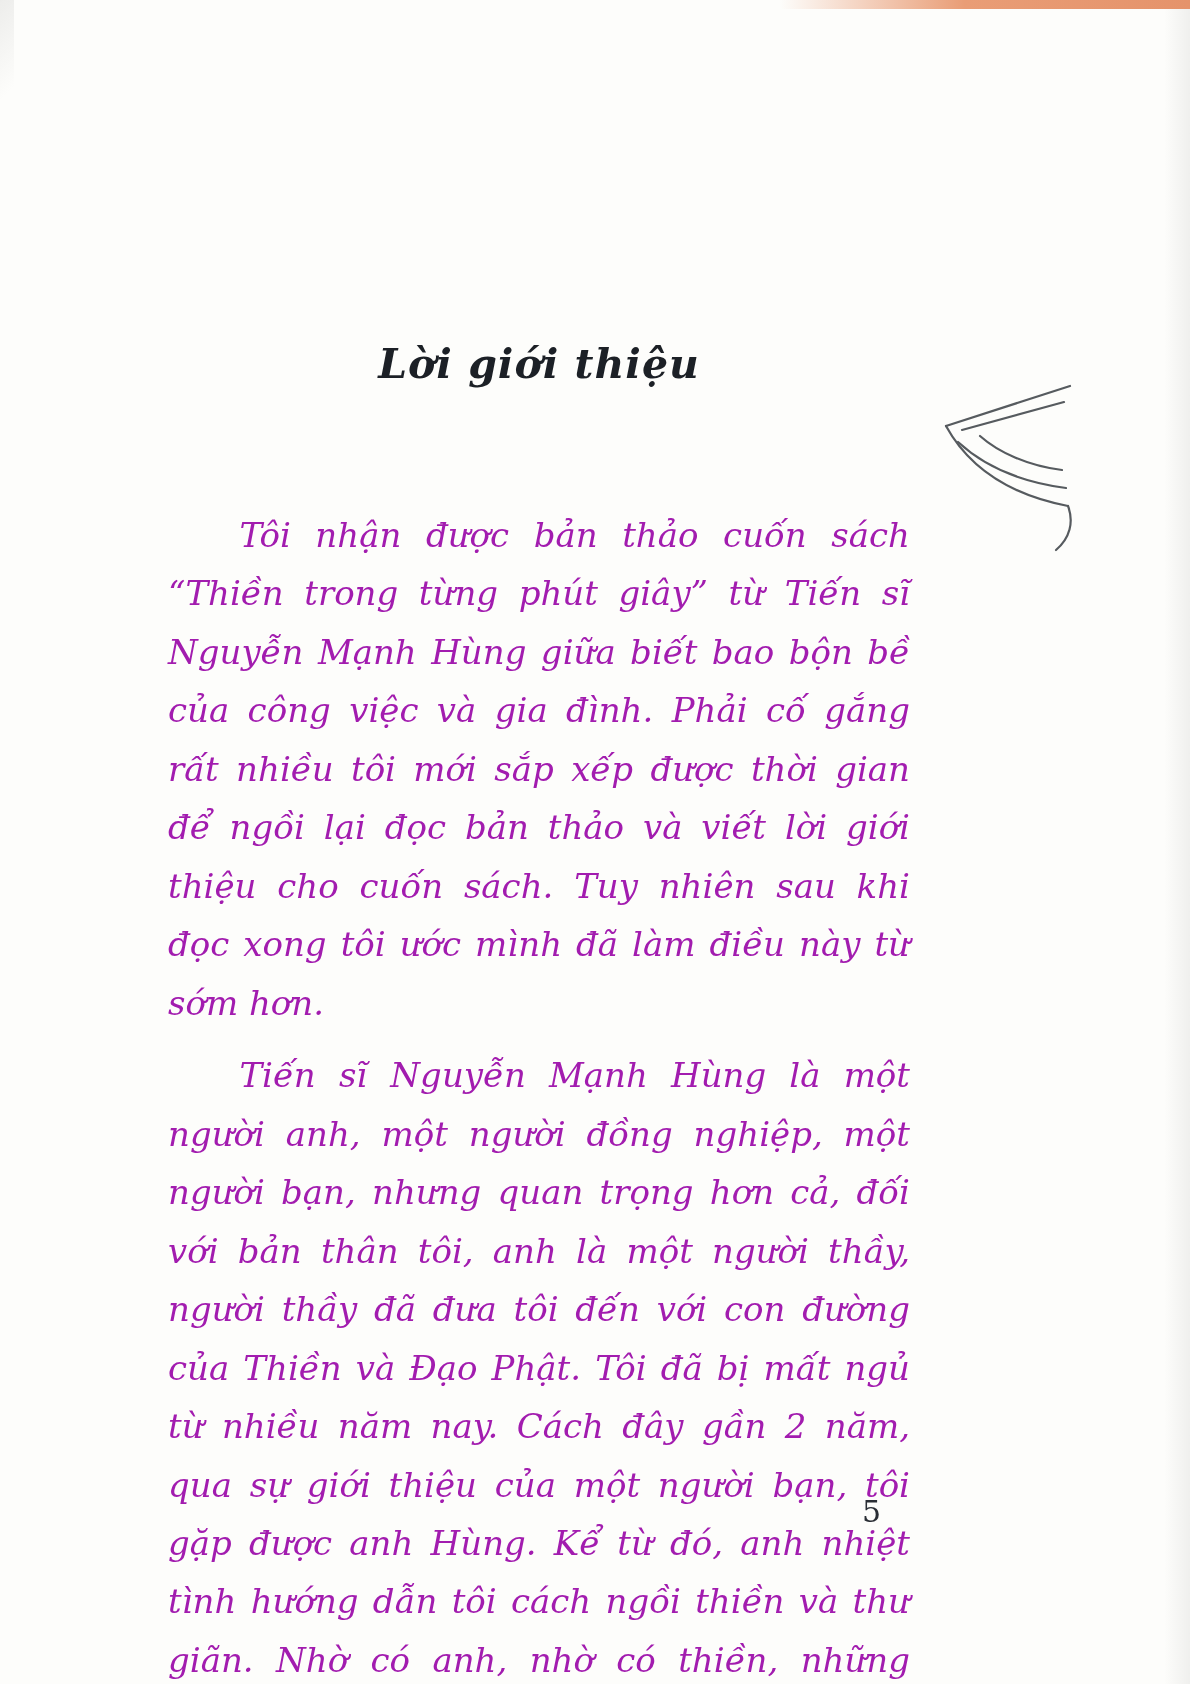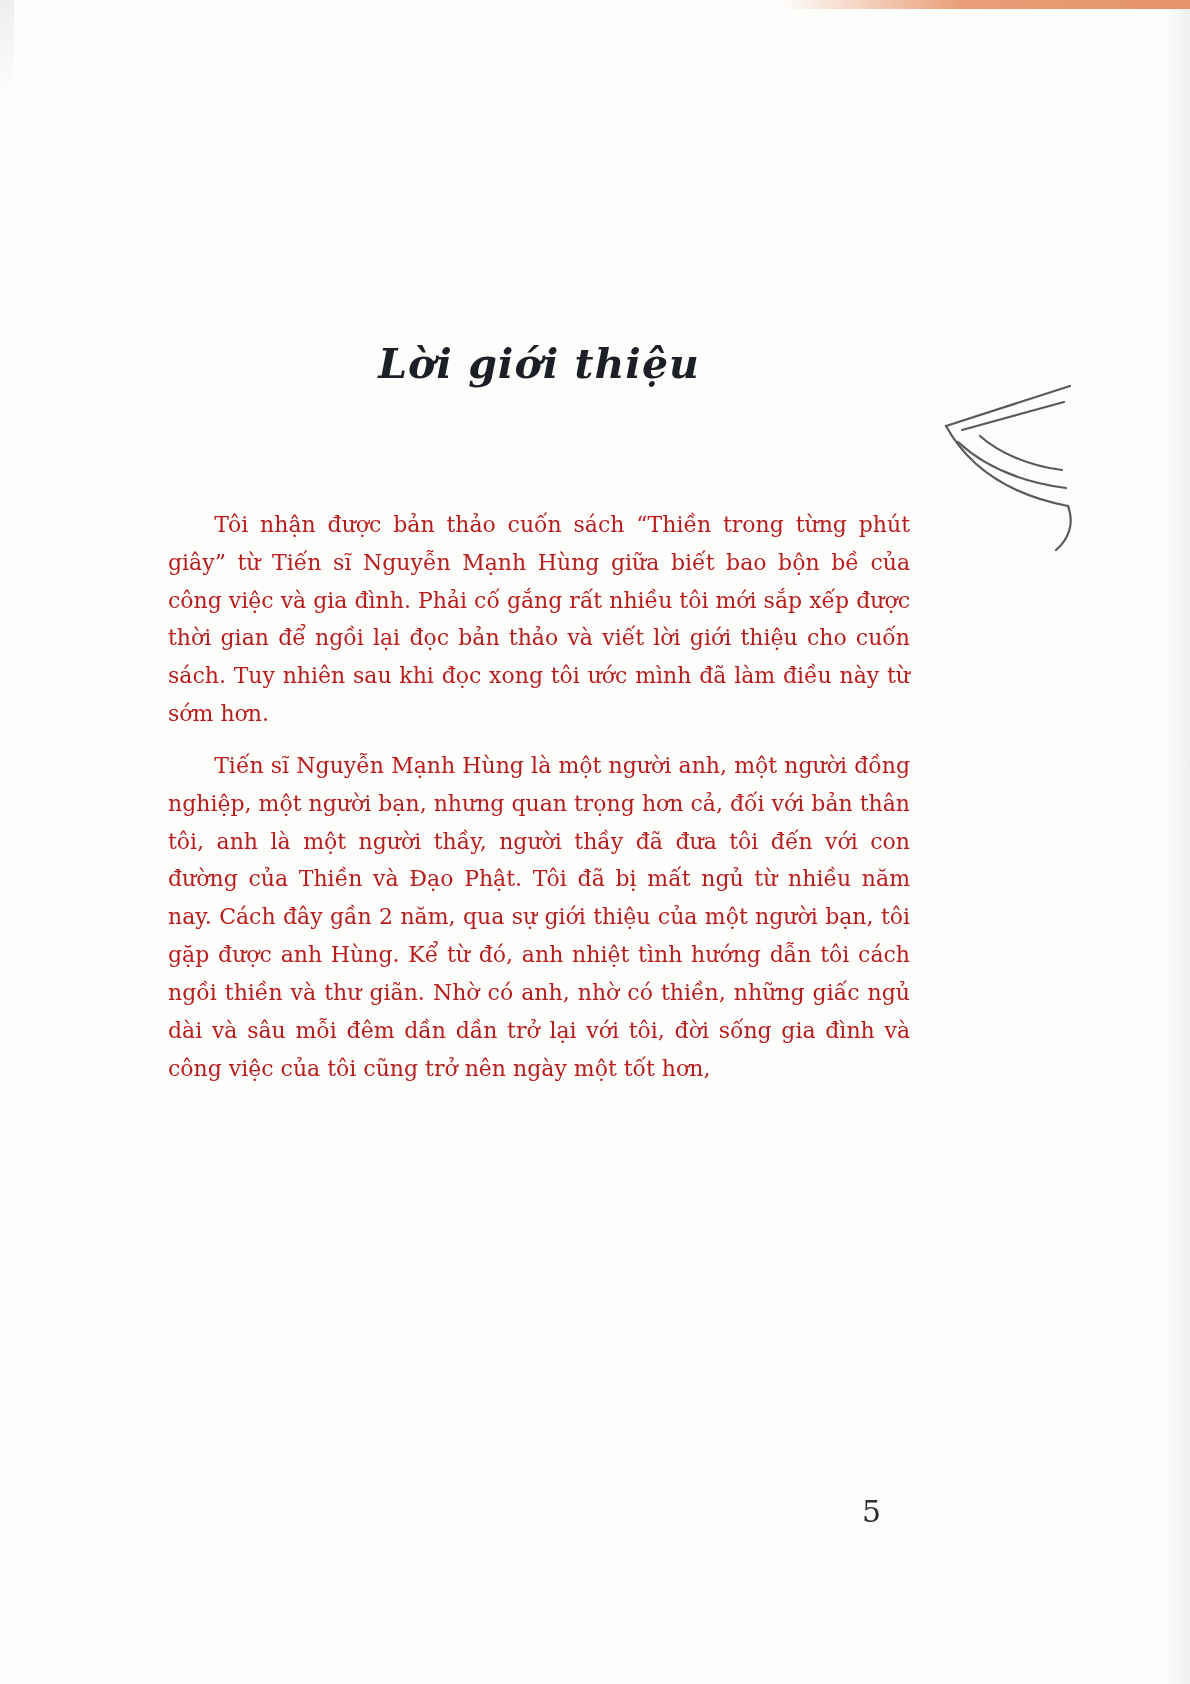--- a/index.html
+++ b/index.html
@@ -51,25 +51,26 @@
     margin: 0 0 118px 0;
     text-align: center;
     font-size: 41px;
     font-weight: bold;
     font-style: italic;
     letter-spacing: 1px;
     color: #1c2026;
   }
   .body-paragraph {
     margin: 0 0 14px 0;
-    font-size: 22px;
+    font-size: 34px;
     line-height: 1.72;
     text-align: justify;
     text-indent: 2.1em;
-    color: #b91c1c;
+    color: #a21caf;
+    font-style: italic;
   }
   .page-number {
     position: absolute;
     left: 862px;
     top: 1494px;
     font-size: 30px;
     color: #2a2e35;
   }
   .leaf-sketch {
     position: absolute;

